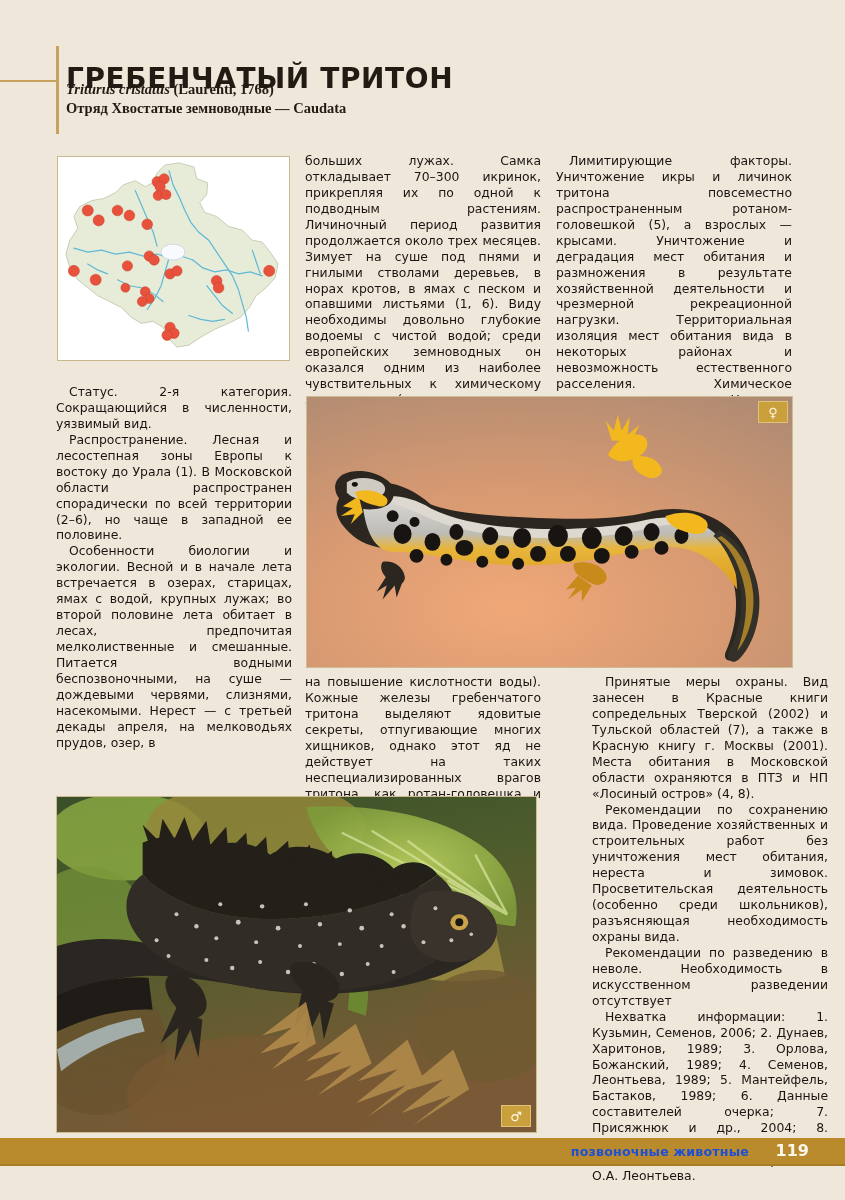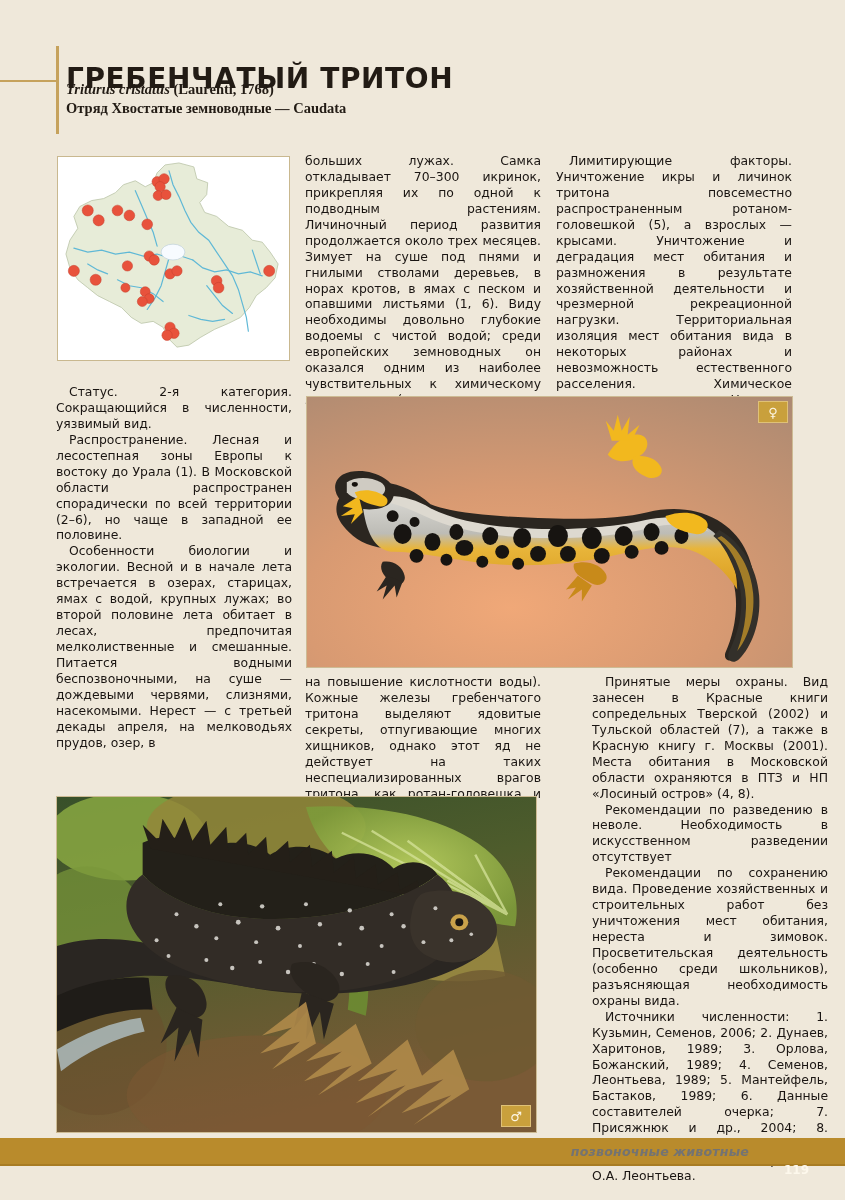--- a/index.html
+++ b/index.html
@@ -134,31 +134,29 @@
     content: "";
     position: absolute;
     left: 0; bottom: 0; width: 100%; height: 2px;
     background: #a87c23;
   }
   .footer-text {
     position: absolute;
     right: 96px; top: 1144px;
     font-size: 12.6px;
     font-weight: bold;
-    color: #737373;
+    color: #1d4ed8;
     letter-spacing: .2px;
-    font-style: italic;
   }
   .footer-page {
     position: absolute;
     right: 36px; top: 1141px;
-    font-size: 12px;
+    font-size: 16px;
     font-weight: bold;
     color: #fdf8ec;
-    margin-top: 22px;
   }
 </style>
 </head>
 <body>
 
 <div class="hdr-hrule"></div>
 <div class="hdr-vrule"></div>
 
 <div class="title">ГРЕБЕНЧАТЫЙ ТРИТОН</div>
 
@@ -236,23 +234,23 @@
     <p class="noind">больших лужах. Самка откладывает 70–300 икринок, прикрепляя их по одной к подводным растениям. Личиночный период развития продолжается около трех месяцев. Зимует на суше под пнями и гнилыми стволами деревьев, в норах кротов, в ямах с песком и опавшими листьями (1, 6). Виду необходимы довольно глубокие водоемы с чистой водой; среди европейских земноводных он оказался одним из наиболее чувствительных к химическому загрязнению (в частности, у вида выражена отрицательная реакция</p>
   </div>
 <div class="col" id="col-mid-lower">
     <p class="noind">на повышение кислотности воды). Кожные железы гребенчатого тритона выделяют ядовитые секреты, отпугивающие многих хищников, однако этот яд не действует на таких неспециализированных врагов тритона, как ротан-головешка и крысы.</p>
   </div>
 <div class="col" id="col-right-upper">
     <p><b>Лимитирующие факторы.</b> Уничтожение икры и личинок тритона повсеместно распространенным ротаном-головешкой (5), а взрослых — крысами. Уничтожение и деградация мест обитания и размножения в результате хозяйственной деятельности и чрезмерной рекреационной нагрузки. Территориальная изоляция мест обитания вида в некоторых районах и невозможность естественного расселения. Химическое загрязнение водоемов. Нехватка кормов и естественных укрытий. Отлов для продажи.</p>
   </div>
 <div class="col" id="col-right-lower">
     <p><b>Принятые меры охраны.</b> Вид занесен в Красные книги сопредельных Тверской (2002) и Тульской областей (7), а также в Красную книгу г. Москвы (2001). Места обитания в Московской области охраняются в ПТЗ и НП «Лосиный остров» (4, 8).</p>
+    <p><b>Рекомендации по сохранению вида.</b> Проведение хозяйственных и строительных работ без уничтожения мест обитания, нереста и зимовок. Просветительская деятельность (особенно среди школьников), разъясняющая необходимость охраны вида.</p>
     <p><b>Рекомендации по разведению в неволе.</b> Необходимость в искусственном разведении отсутствует</p>
-    <p><b>Рекомендации по сохранению вида.</b> Проведение хозяйственных и строительных работ без уничтожения мест обитания, нереста и зимовок. Просветительская деятельность (особенно среди школьников), разъясняющая необходимость охраны вида.</p>
-    <p><b>Источники численности:</b> 1. Кузьмин, Семенов, 2006; 2. Дунаев, Харитонов, 1989; 3. Орлова, Божанский, 1989; 4. Семенов, Леонтьева, 1989; 5. Мантейфель, Бастаков, 1989; 6. Данные составителей очерка; 7. Присяжнюк и др., 2004; 8. Перешкольник, Леонтьева, 1989.</p>
+    <p><b>Нехватка информации:</b> 1. Кузьмин, Семенов, 2006; 2. Дунаев, Харитонов, 1989; 3. Орлова, Божанский, 1989; 4. Семенов, Леонтьева, 1989; 5. Мантейфель, Бастаков, 1989; 6. Данные составителей очерка; 7. Присяжнюк и др., 2004; 8. Перешкольник, Леонтьева, 1989.</p>
     <p><b>Составители.</b> Н.П. Харитонов, О.А. Леонтьева.</p>
   </div>
 
 <div class="photo" id="photo-female">
   <svg viewBox="0 0 487 272" preserveAspectRatio="none">
     <defs>
       <radialGradient id="bgF" cx="42%" cy="78%" r="95%">
         <stop offset="0%" stop-color="#f0a878"></stop>
         <stop offset="45%" stop-color="#d89a72"></stop>
         <stop offset="100%" stop-color="#ad8a72"></stop>

